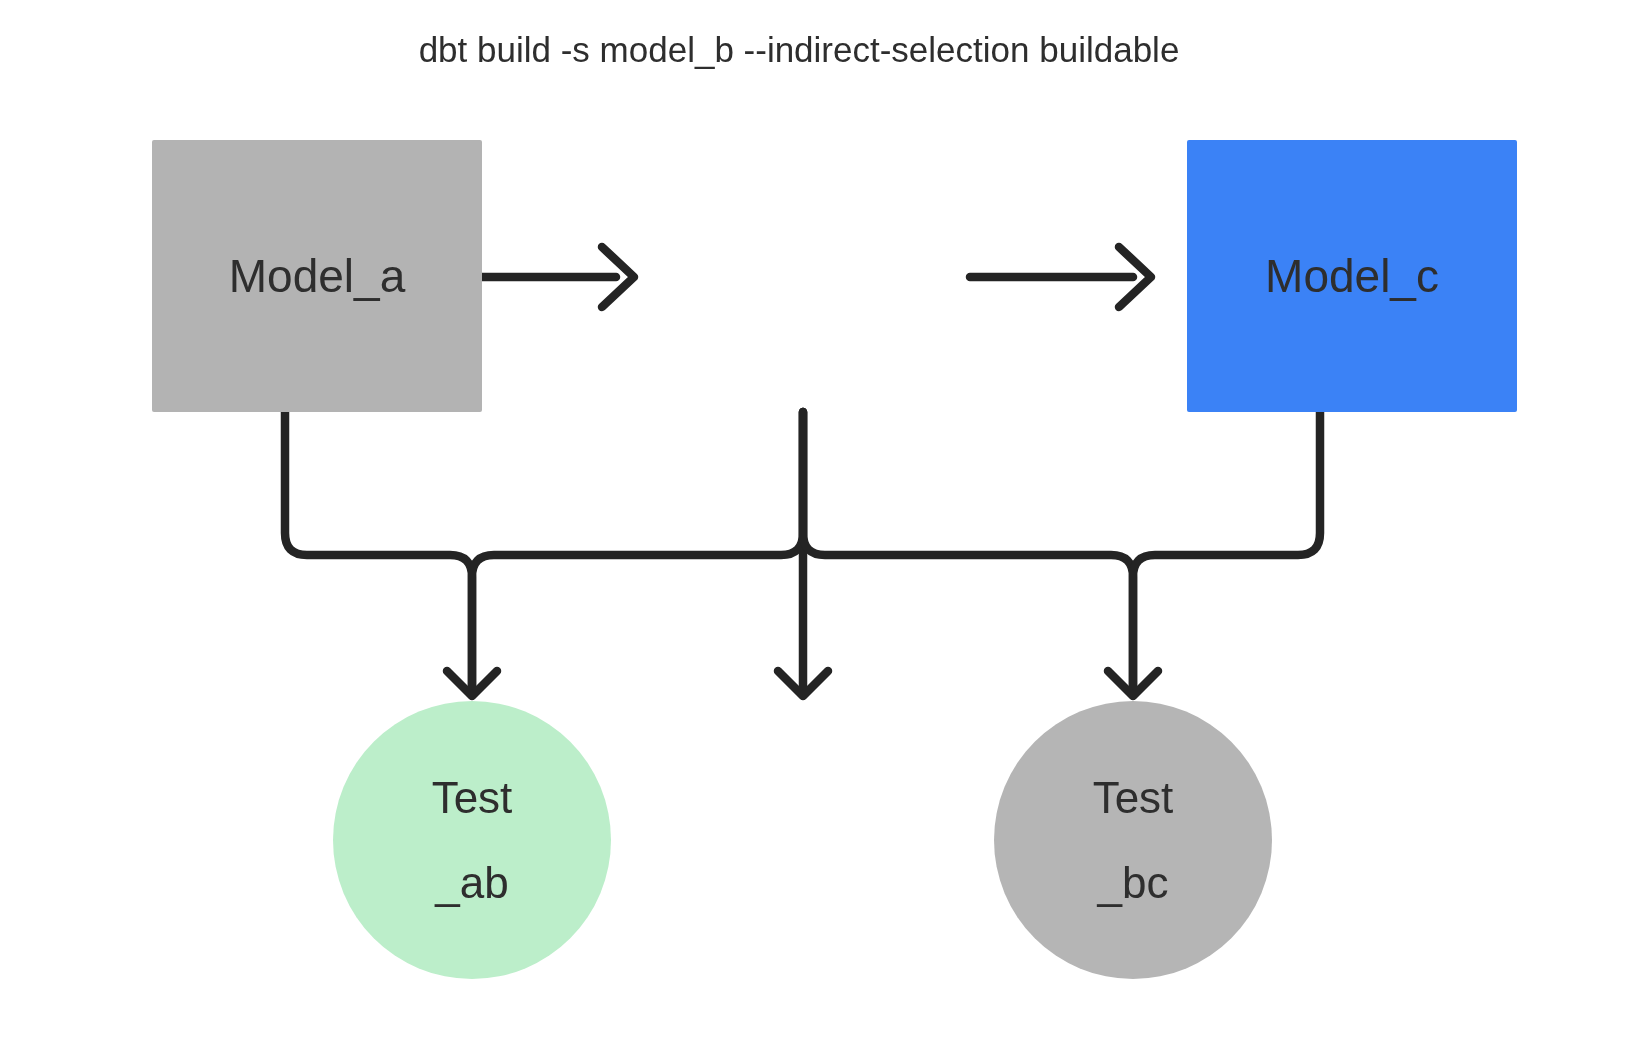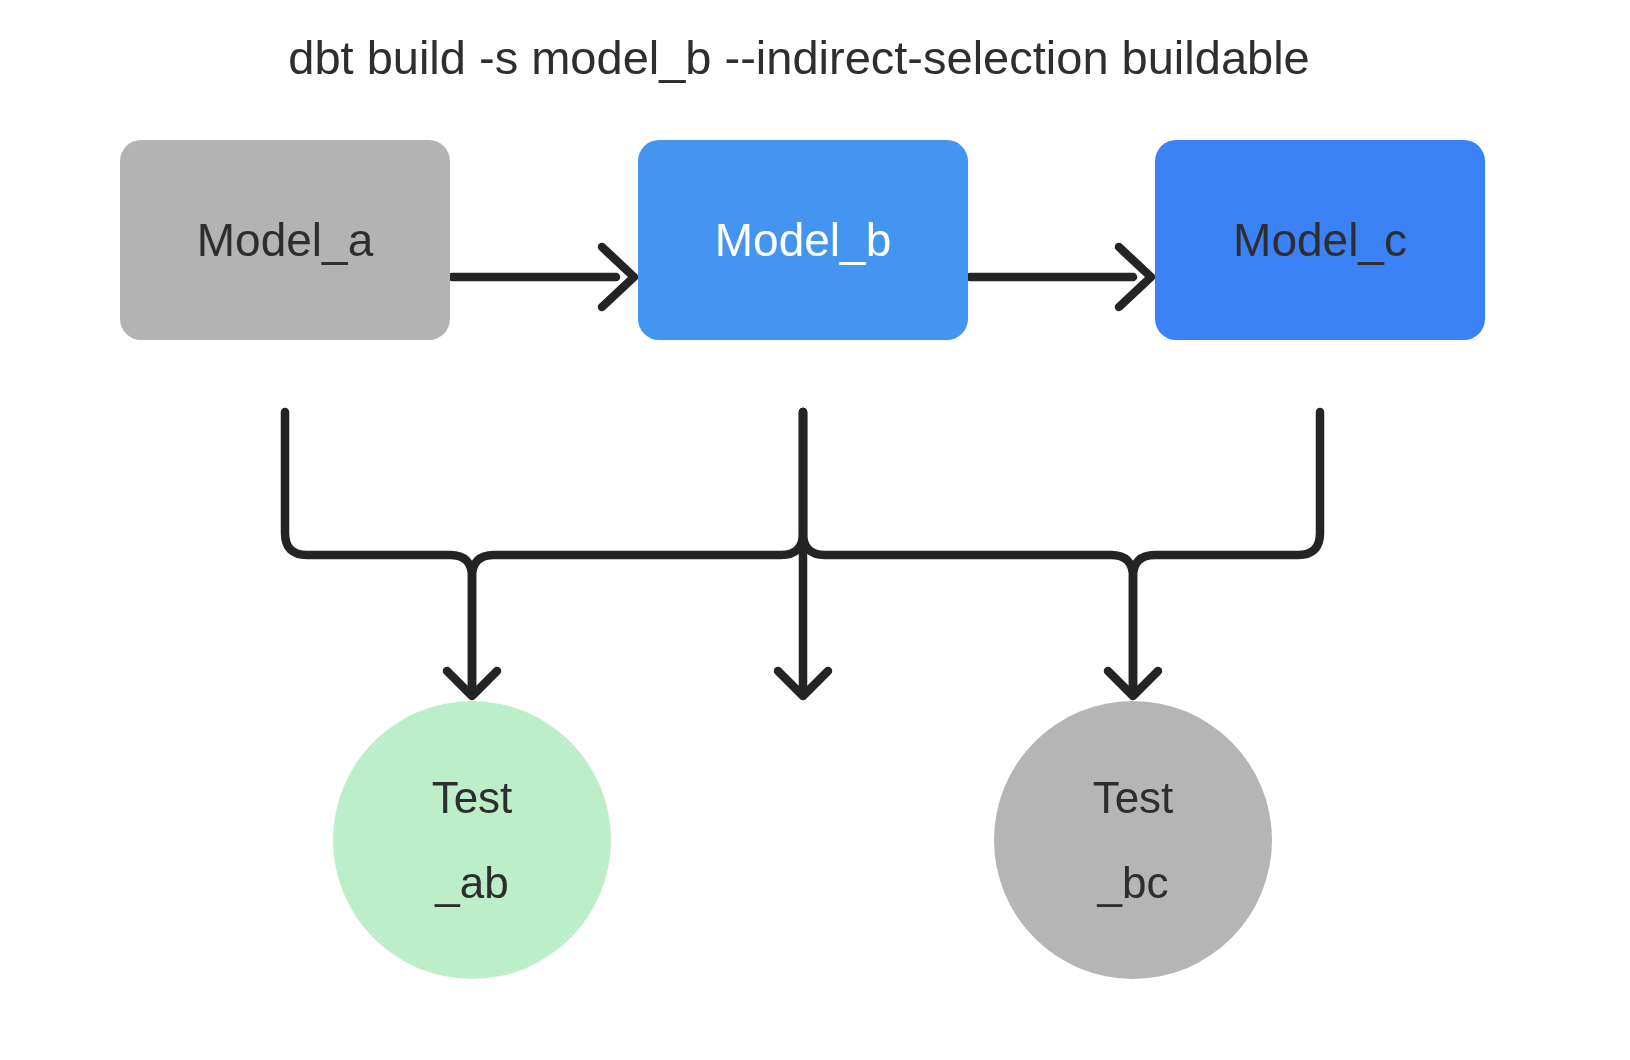--- a/index.html
+++ b/index.html
@@ -15,45 +15,46 @@
     position: relative;
     width: 1630px;
     height: 1060px;
   }
   .diagram-title {
     position: absolute;
     top: 30px;
     left: 0;
     width: 1598px;
     text-align: center;
-    font-size: 47px;
+    font-size: 35px;
     font-weight: 500;
     letter-spacing: 0px;
     color: var(--text-dark, #1d1d1d);
     white-space: nowrap;
   }
   .edges-svg {
     position: absolute;
     top: 0;
     left: 0;
     width: 1630px;
     height: 1060px;
   }
   .model-node {
     position: absolute;
     top: 140px;
     width: 330px;
-    height: 200px;
-    border-radius: 21px;
+    height: 272px;
+    border-radius: 2px;
     display: flex;
     align-items: center;
     justify-content: center;
     font-size: 46px;
     color: var(--text-dark, #2e2e2e);
     background: #b3b3b3;
+    margin-left: 32px;
   }
   .model-a { left: 120px; }
   .model-b { left: 638px; color: var(--text-on-blue, #ffffff); }
   .model-c { left: 1155px; }
   .test-node {
     position: absolute;
     width: 278px;
     height: 278px;
     border-radius: 50%;
     display: flex;
@@ -93,23 +94,20 @@
 
       <path d="M447 671 L472 696 L497 671"></path>
       <path d="M778 671 L803 696 L828 671"></path>
       <path d="M1108 671 L1133 696 L1158 671"></path>
     </g>
   </svg>
 
   <div class="model-node model-a" style="background: rgb(179, 179, 179);">
     <span class="node-label">Model_a</span>
   </div>
-  <div class="model-node model-b" style="background: rgb(68, 149, 240);">
-    <span class="node-label">Model_b</span>
-  </div>
   <div class="model-node model-c" style="background: #3b82f6;">
     <span class="node-label">Model_c</span>
   </div>
 
   <div class="test-node test-ab" style="background: rgb(188, 238, 202);">
     <span class="node-label">Test</span>
     <span class="node-label">_ab</span>
   </div>
   <div class="test-node test-bc" style="background: rgb(181, 181, 181);">
     <span class="node-label">Test</span>

